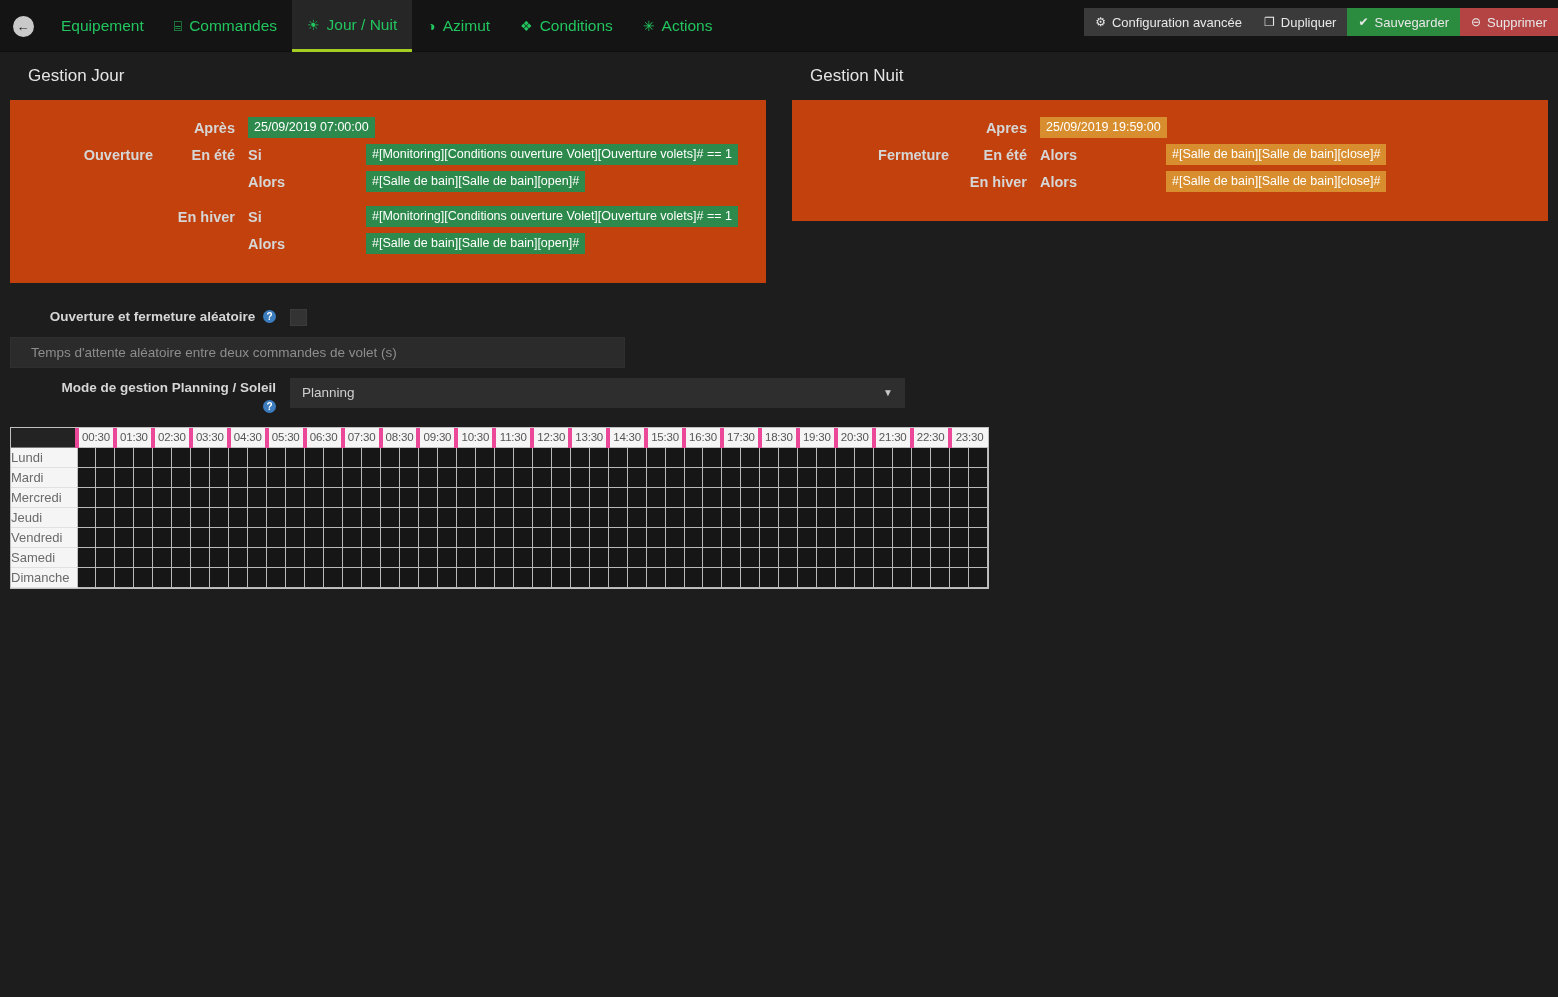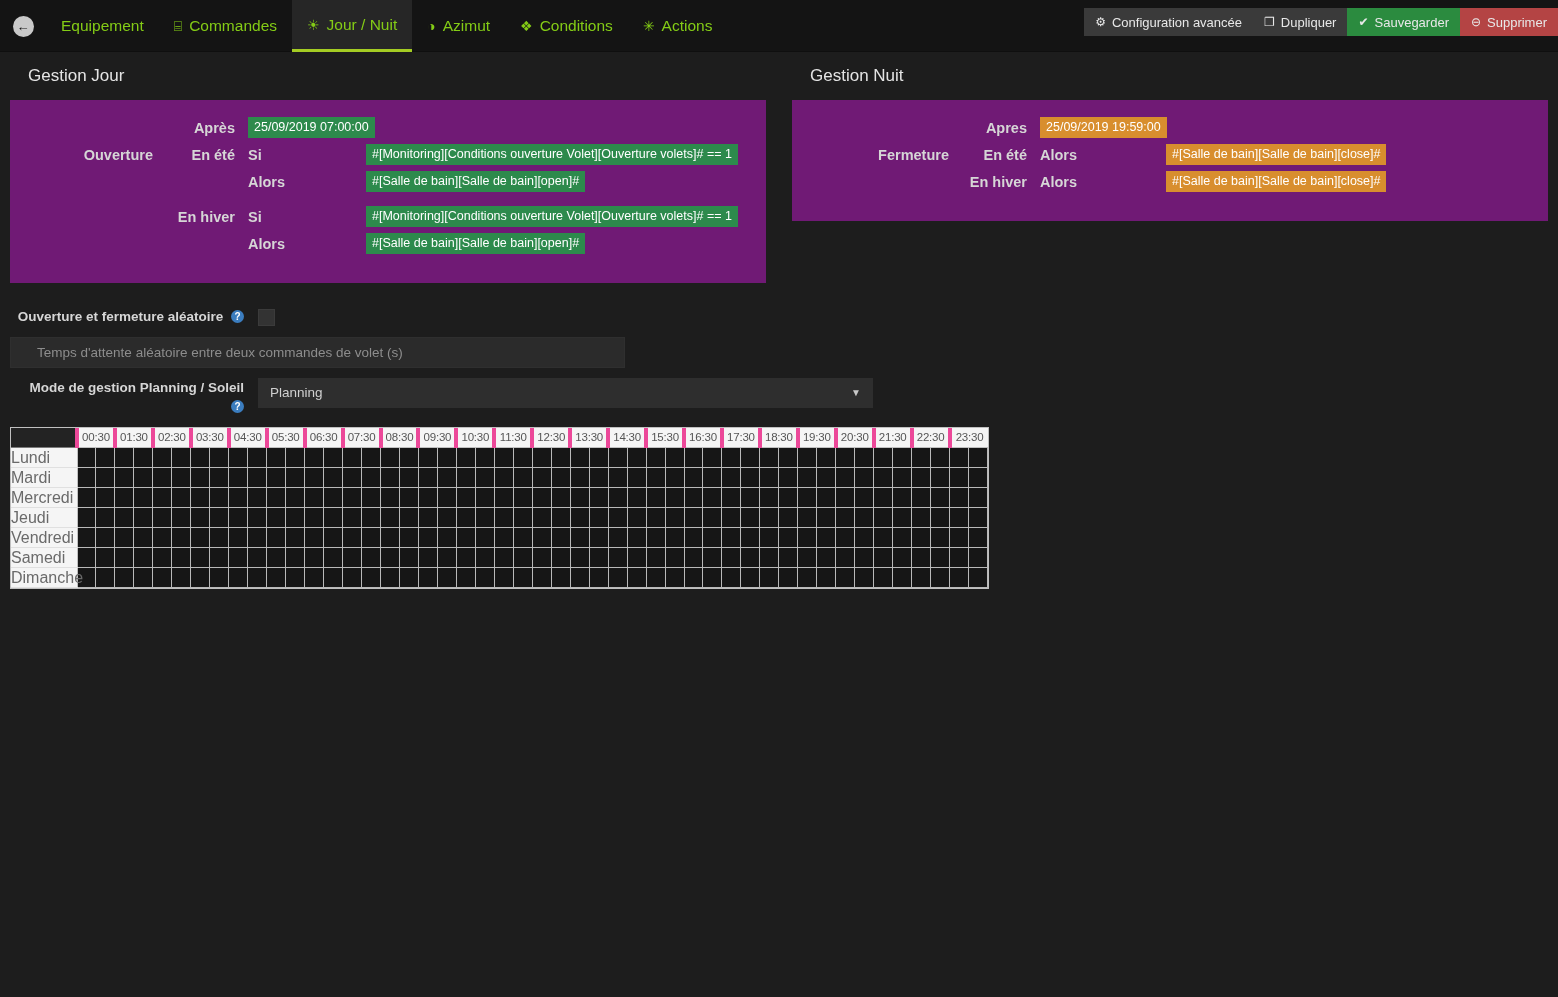--- a/index.html
+++ b/index.html
@@ -34,21 +34,21 @@
     background: #c9c9c9;
     display: flex; align-items: center; justify-content: center;
     color: #141414; font-size: 13px; line-height: 1;
   }
   .tab {
     height: 52px;
     padding: 0 15px;
     display: flex; align-items: center;
     gap: 7px;
     font-size: 15.5px;
-    color: #84cc16;
+    color: #22c55e;
     cursor: pointer;
     position: relative;
     white-space: nowrap;
   }
   .tab.active {
     background: #262626;
     border-bottom: 3px solid #a4cc23;
   }
   .tab-ico { font-size: 14px; line-height: 1; display: inline-block; }
 
@@ -78,21 +78,21 @@
     margin-top: 14px;
   }
   .panel { width: 756px; }
   .panel-title {
     font-size: 17px;
     color: #e4e4e4;
     font-weight: normal;
     margin: 0 0 14px 18px;
   }
   .panel-body {
-    background: #701a75;
+    background: #c2410c;
     padding: 16px 0 24px 0;
     min-height: 146px;
   }
   .panel-body.nuit { min-height: 110px; }
 
   .rule-row {
     display: flex;
     align-items: center;
     height: 23px;
     margin-bottom: 4px;
@@ -135,20 +135,21 @@
   }
   .frow { display: flex; margin-bottom: 10px; }
   .flabel {
     width: 248px;
     text-align: right;
     padding-right: 14px;
     font-size: 13.5px;
     font-weight: bold;
     color: #d6d6d6;
     line-height: 1.45;
+    margin-left: 32px;
   }
   .help {
     display: inline-block;
     width: 13px; height: 13px;
     border-radius: 50%;
     background: #3b7dbf;
     color: #fff;
     font-size: 10px;
     font-weight: bold;
     line-height: 13px;
@@ -165,21 +166,21 @@
     border: 1px solid #3b3b3b;
     cursor: pointer;
     margin-top: 2px;
   }
   .txtinput {
     width: 615px; height: 31px;
     background: #2b2b2b;
     border: 1px solid #2f2f2f;
     color: #8d8d8d;
     font-size: 13.5px;
-    padding: 0 26px;
+    padding: 0 20px;
     font-family: "Liberation Sans", sans-serif;
   }
   .txtinput::placeholder { color: #8d8d8d; opacity: 1; }
   .selectbox {
     width: 615px; height: 30px;
     background: #2e2e2e;
     border: none;
     color: #d0d0d0;
     font-size: 13.5px;
     padding: 0 12px;
@@ -212,21 +213,21 @@
     text-align: center;
     height: 20px;
     border-left: 4px solid #ec4899;
     border-bottom: 1px solid #c0c0c0;
     letter-spacing: -0.2px;
   }
   .p-day {
     width: 66px;
     background: #f5f5f5;
     color: #6a6a6a;
-    font-size: 16px;
+    font-size: 13px;
     text-align: left;
     padding-left: 2px;
     height: 20px;
     border-right: 1px solid #c0c0c0;
     border-bottom: 1px solid #e0e0e0;
     white-space: nowrap;
   }
   .p-cell {
     height: 20px;
     background: #161616;

